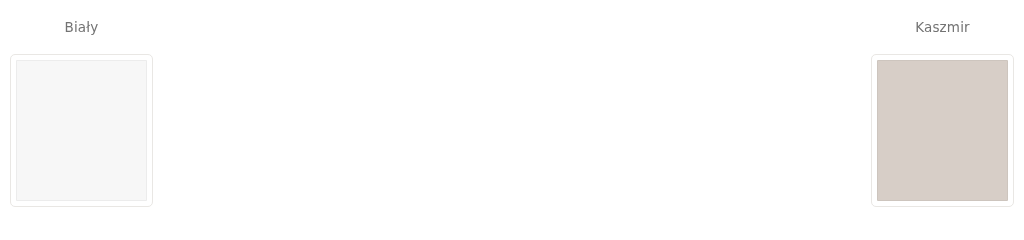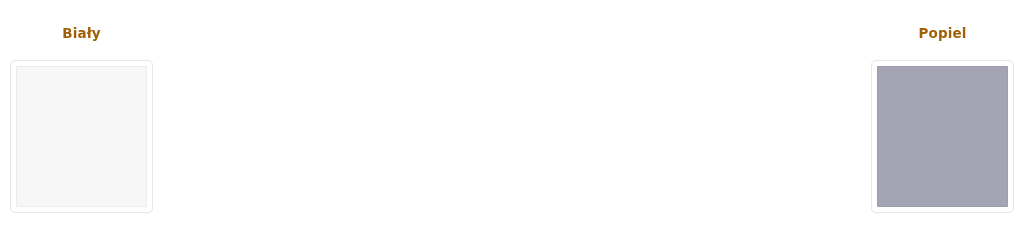--- a/index.html
+++ b/index.html
@@ -26,25 +26,25 @@
 
   .swatch-cell {
     display: flex;
     flex-direction: column;
     align-items: center;
     width: 143px;
   }
 
   .swatch-label {
     font-size: 13.5px;
-    font-weight: bold;
-    color: #a16207;
+    font-weight: normal;
+    color: #737373;
     letter-spacing: 0.15px;
     line-height: 1;
-    margin-top: 27px;
+    margin-top: 21px;
     margin-bottom: 0;
     text-align: center;
     white-space: nowrap;
   }
 
   .swatch-card {
     margin-top: 19px;
     width: 143px;
     height: 153px;
     box-sizing: border-box;
@@ -192,23 +192,23 @@
 <div class="swatch-row">
 
   <div class="swatch-cell">
     <div class="swatch-label">Biały</div>
     <div class="swatch-card" style="border-color: rgb(233, 231, 228);">
       <div class="swatch-fill plain" style="background-color: rgb(247, 247, 247);"></div>
     </div>
   </div>
 
 
+
+
+
   <div class="swatch-cell">
-    <div class="swatch-label">Popiel</div>
+    <div class="swatch-label">Kaszmir</div>
     <div class="swatch-card" style="border-color: rgb(233, 231, 228);">
-      <div class="swatch-fill plain" style="background-color: rgb(164, 164, 180);"></div>
+      <div class="swatch-fill plain" style="background-color: rgb(215, 206, 199);"></div>
     </div>
   </div>
 
-
-
-
 </div>
 
 </body></html>

